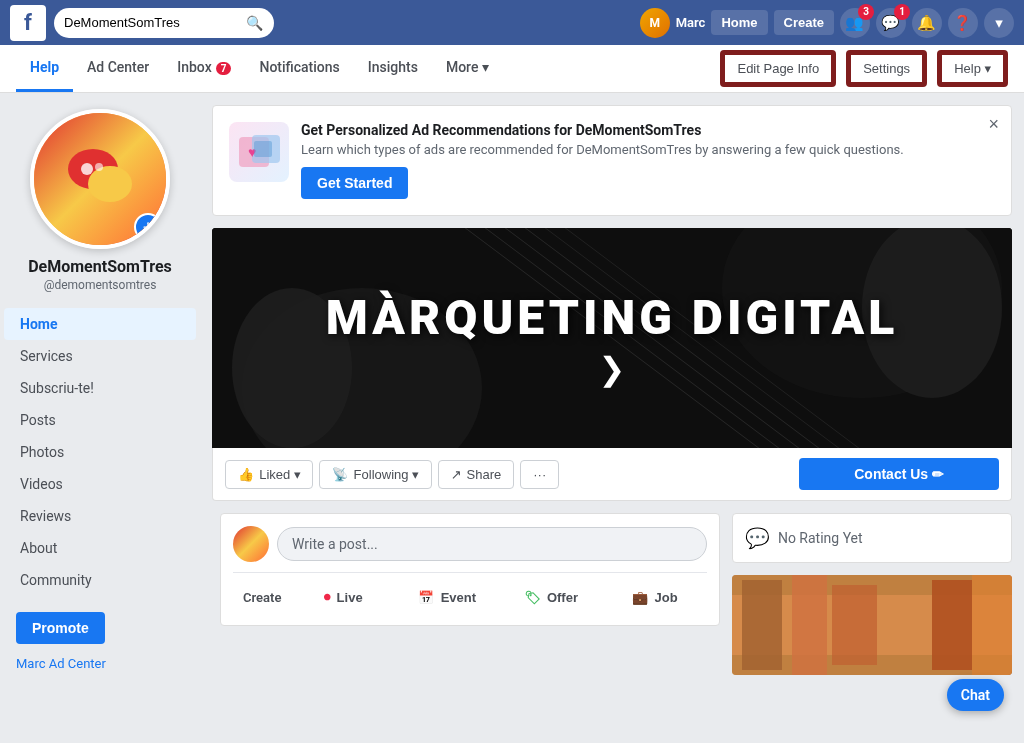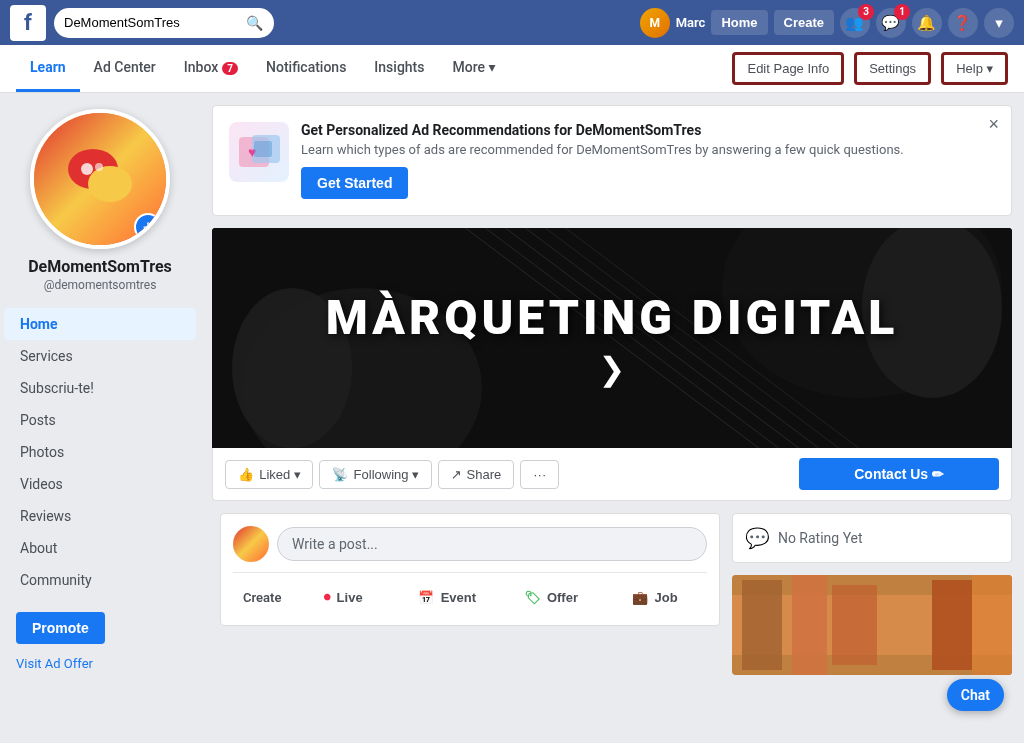--- a/index.html
+++ b/index.html
@@ -77,21 +77,21 @@
     .sec-nav-left { display: flex; align-items: center; gap: 0; flex: 1; }
     .sec-nav-item {
       padding: 14px 14px;
       font-size: 14px; font-weight: 500; color: #4b4f56;
       cursor: pointer; border-bottom: 3px solid transparent;
       white-space: nowrap;
     }
     .sec-nav-item.active { color: #1877f2; border-bottom: 3px solid #1877f2; font-weight: 700; }
     .sec-nav-right { display: flex; align-items: center; gap: 10px; }
     .sec-nav-btn {
-      background: none; border: 3px solid #7f1d1d;
+      background: none; border: 5px solid #7f1d1d;
       border-radius: 4px; padding: 6px 12px;
       font-size: 13px; color: #4b4f56; cursor: pointer;
     }
     .inbox-badge {
       background: #e41e3f; color: #fff; font-size: 10px;
       font-weight: bold; border-radius: 10px;
       padding: 1px 5px; margin-left: 4px;
     }
 
     
@@ -365,21 +365,21 @@
       <span class="badge">1</span>
     </div>
     <div class="icon-btn">🔔</div>
     <div class="icon-btn">❓</div>
     <div class="icon-btn">▾</div>
   </div>
 </div>
 
 <div class="sec-nav">
   <div class="sec-nav-left">
-    <div class="sec-nav-item active">Learn</div>
+    <div class="sec-nav-item active">Help</div>
     <div class="sec-nav-item">Ad Center</div>
     <div class="sec-nav-item">
       <span>Inbox</span><span class="inbox-badge">7</span>
     </div>
     <div class="sec-nav-item">Notifications</div>
     <div class="sec-nav-item">Insights</div>
     <div class="sec-nav-item">More ▾</div>
   </div>
   <div class="sec-nav-right">
     <button class="sec-nav-btn">Edit Page Info</button>
@@ -414,21 +414,21 @@
       <div class="sidebar-nav-item">Subscriu-te!</div>
       <div class="sidebar-nav-item">Posts</div>
       <div class="sidebar-nav-item">Photos</div>
       <div class="sidebar-nav-item">Videos</div>
       <div class="sidebar-nav-item">Reviews</div>
       <div class="sidebar-nav-item">About</div>
       <div class="sidebar-nav-item">Community</div>
     </div>
 
     <button class="promote-btn">Promote</button>
-    <a class="visit-ad-link">Visit Ad Offer</a>
+    <a class="visit-ad-link">Marc Ad Center</a>
   </div>
 
   <div class="right-content">
 
     <div class="ad-banner">
       <div class="ad-banner-icon">
         <svg width="50" height="50" viewBox="0 0 50 50">
           <rect x="5" y="10" width="30" height="30" rx="4" fill="#f0a0c0" opacity="0.7"></rect>
           <rect x="18" y="8" width="28" height="28" rx="4" fill="#a0c8f0" opacity="0.7"></rect>
           <text x="14" y="30" font-size="14" fill="#e84393">♥</text>

